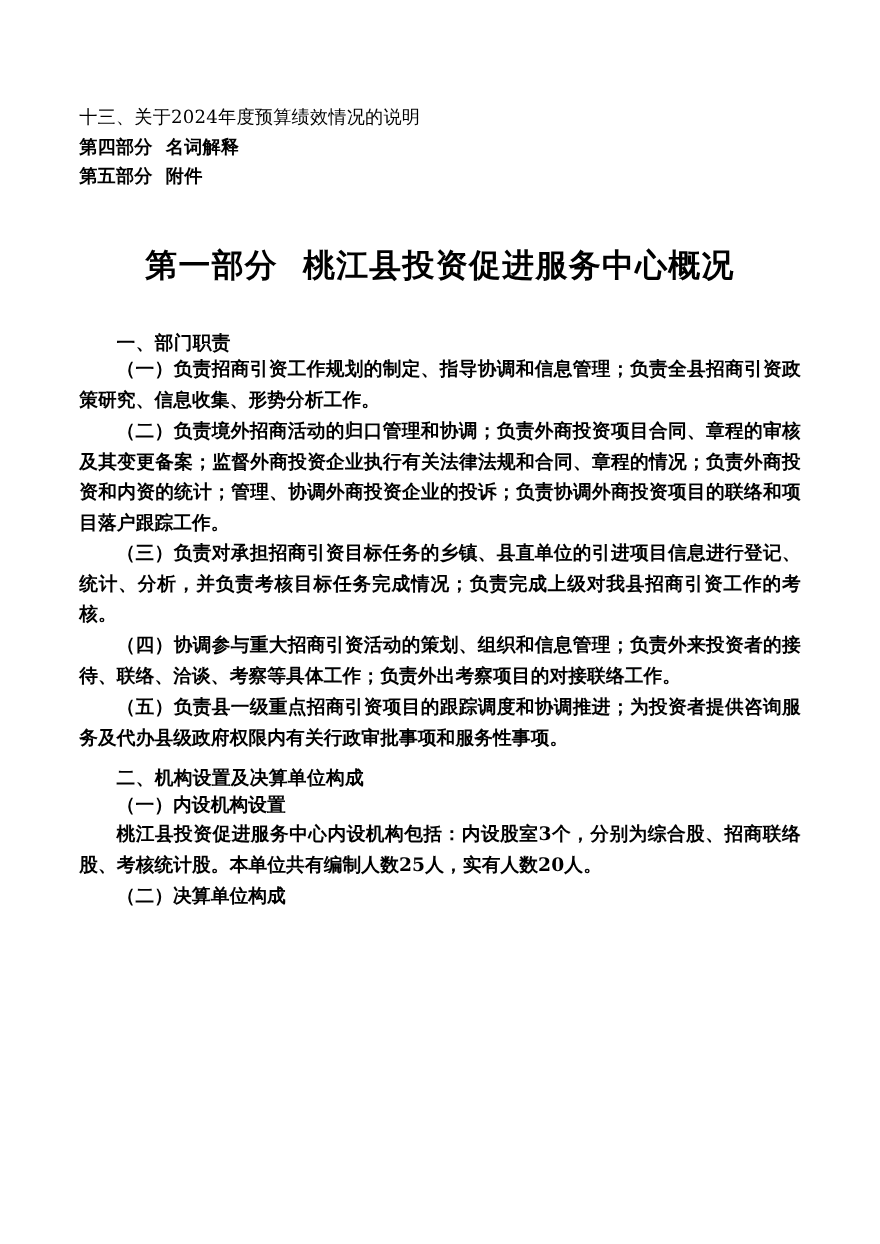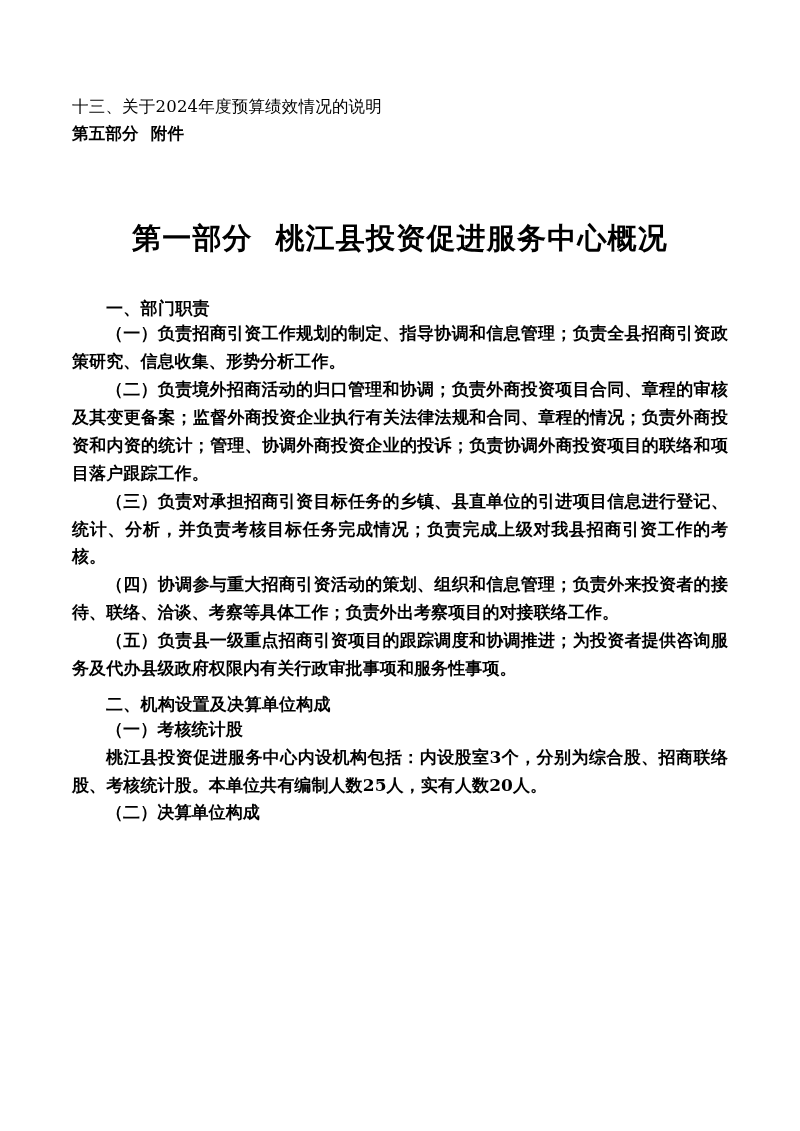--- a/index.html
+++ b/index.html
@@ -31,21 +31,21 @@
   }
   .toc-line.bold {
     font-weight: bold;
   }
 
   .doc-title {
     text-align: center;
     font-size: 29px;
     font-weight: bold;
     letter-spacing: 1.2px;
-    margin-top: 72px;
+    margin-top: 48px;
     margin-bottom: 0;
     white-space: pre;
   }
 
   .section-head {
     font-size: 17px;
     font-weight: bold;
     letter-spacing: 0.3px;
     margin-top: 10px;
     text-indent: 34px;
@@ -65,30 +65,31 @@
     font-weight: bold;
   }
 </style>
 </head>
 <body>
 
 <div class="page">
 
   <div class="toc-block">
     <div class="toc-line">十三、关于2024年度预算绩效情况的说明</div>
+    <div class="toc-line bold">第四部分  名词解释</div>
     <div class="toc-line bold">第五部分  附件</div>
   </div>
 
   <div class="doc-title">第一部分  桃江县投资促进服务中心概况</div>
 
   <div class="section-head first">一、部门职责</div>
   <p class="para">（一）负责招商引资工作规划的制定、指导协调和信息管理；负责全县招商引资政策研究、信息收集、形势分析工作。</p>
   <p class="para">（二）负责境外招商活动的归口管理和协调；负责外商投资项目合同、章程的审核及其变更备案；监督外商投资企业执行有关法律法规和合同、章程的情况；负责外商投资和内资的统计；管理、协调外商投资企业的投诉；负责协调外商投资项目的联络和项目落户跟踪工作。</p>
   <p class="para">（三）负责对承担招商引资目标任务的乡镇、县直单位的引进项目信息进行登记、统计、分析，并负责考核目标任务完成情况；负责完成上级对我县招商引资工作的考核。</p>
   <p class="para">（四）协调参与重大招商引资活动的策划、组织和信息管理；负责外来投资者的接待、联络、洽谈、考察等具体工作；负责外出考察项目的对接联络工作。</p>
   <p class="para">（五）负责县一级重点招商引资项目的跟踪调度和协调推进；为投资者提供咨询服务及代办县级政府权限内有关行政审批事项和服务性事项。</p>
 
   <div class="section-head">二、机构设置及决算单位构成</div>
-  <p class="para">（一）考核统计股</p>
+  <p class="para">（一）内设机构设置</p>
   <p class="para">桃江县投资促进服务中心内设机构包括：内设股室3个，分别为综合股、招商联络股、考核统计股。本单位共有编制人数25人，实有人数20人。</p>
   <p class="para">（二）决算单位构成</p>
 
 </div>
 
 </body></html>

